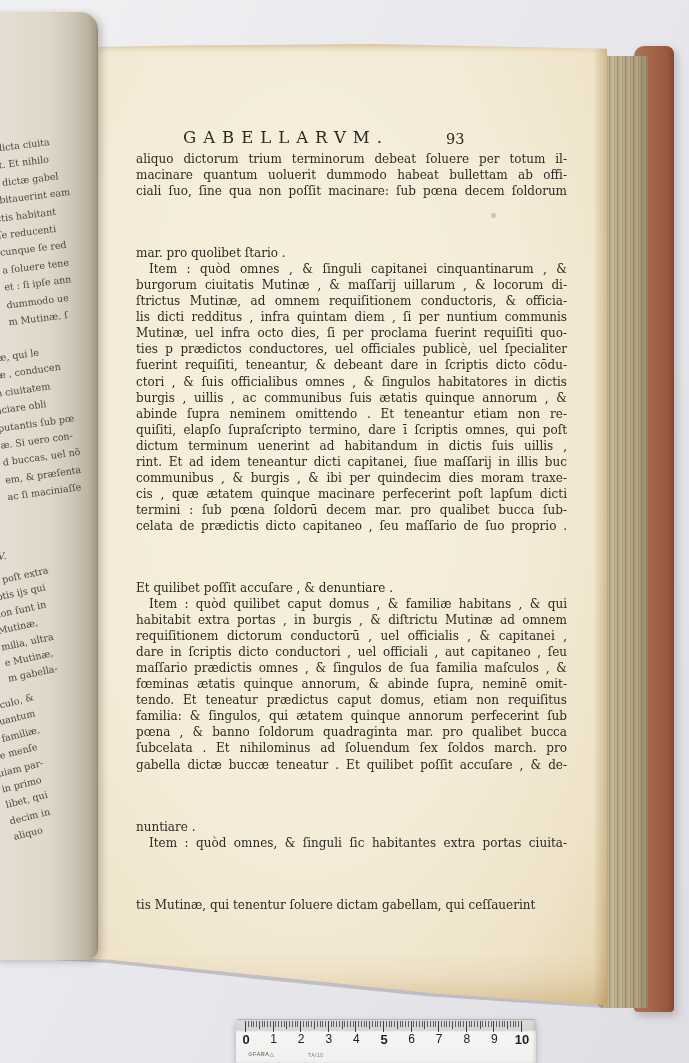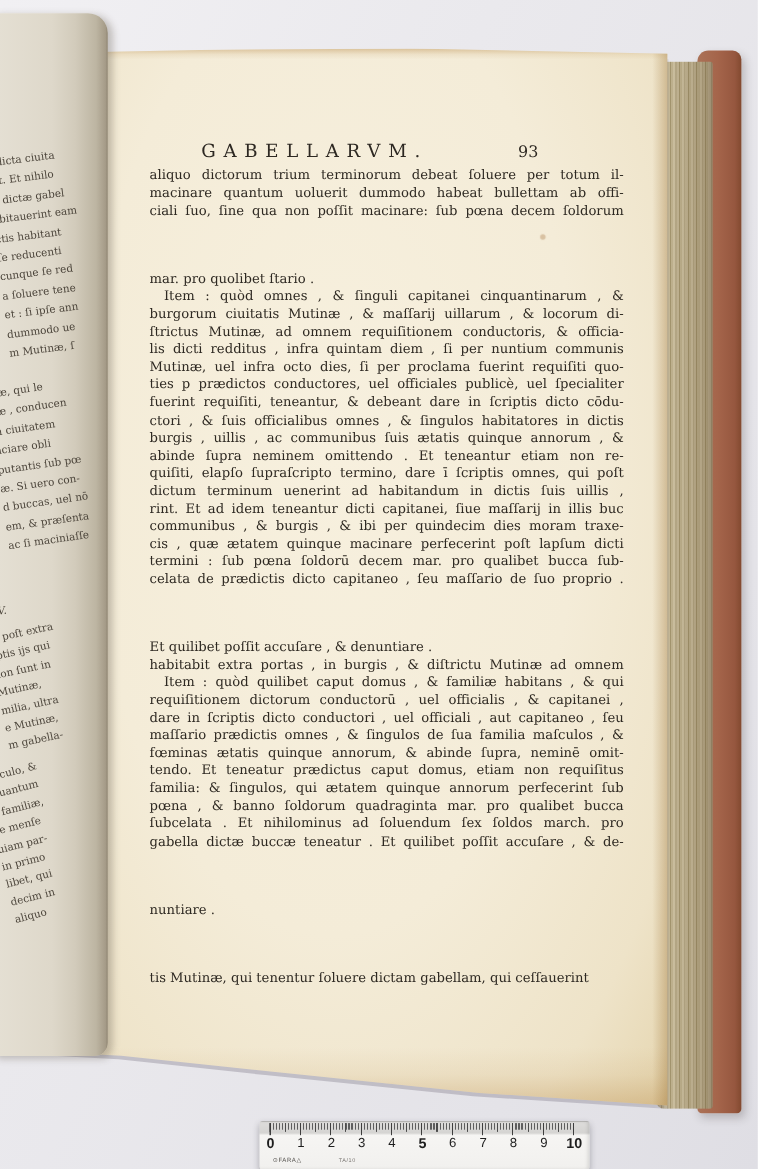--- a/index.html
+++ b/index.html
@@ -54,21 +54,21 @@
   .page .gutter {
     position:absolute; left:0; top:0; width:46px; height:100%;
     background: linear-gradient(90deg, rgba(120,95,55,0.30), rgba(120,95,55,0.10) 55%, rgba(0,0,0,0));
   }
 
   .running-head {
     position:absolute; left:128px; top:84px;
     font-size:16.5px; letter-spacing:7px; color:#2d2822; white-space:nowrap;
   }
   .folio-number {
-    position:absolute; left:416px; top:87px;
+    position:absolute; left:391px; top:87px;
     font-size:14.5px; color:#2d2822;
   }
 
   .text-block {
     position:absolute; left:42px; top:107px; width:470px;
     font-size:12px; line-height:16.05px; color:#2e2922;
   }
   .text-block .line { text-align:justify; text-align-last:justify;padding-left:39px; }
   .text-block .line.last { text-align-last:left;margin-top:46px; }
   .text-block .line.indent { text-indent:13px; }
@@ -170,32 +170,33 @@
         <div class="line">burgis , uillis , ac communibus ſuis ætatis quinque annorum , &amp;</div>
         <div class="line">abinde ſupra neminem omittendo .  Et teneantur etiam non re-</div>
         <div class="line">quiſiti, elapſo ſupraſcripto termino, dare ī ſcriptis omnes, qui poſt</div>
         <div class="line">dictum terminum uenerint ad habitandum in dictis ſuis uillis ,</div>
         <div class="line">rint. Et ad idem teneantur dicti capitanei, ſiue maſſarij in illis buc</div>
         <div class="line">communibus , &amp; burgis , &amp; ibi per quindecim dies moram traxe-</div>
         <div class="line">cis , quæ ætatem quinque macinare perfecerint poſt lapſum dicti</div>
         <div class="line">termini : ſub pœna ſoldorū decem mar.  pro qualibet bucca ſub-</div>
         <div class="line">celata de prædictis dicto capitaneo , ſeu maſſario de ſuo proprio .</div>
         <div class="line last">Et quilibet poſſit accuſare , &amp; denuntiare .</div>
+        <div class="line indent">Item : quòd quilibet caput domus , &amp; familiæ habitans , &amp; qui</div>
         <div class="line">habitabit extra portas , in burgis , &amp; diſtrictu Mutinæ ad omnem</div>
-        <div class="line indent">Item : quòd quilibet caput domus , &amp; familiæ habitans , &amp; qui</div>
         <div class="line">requiſitionem dictorum conductorū , uel officialis , &amp; capitanei ,</div>
         <div class="line">dare in ſcriptis dicto conductori , uel officiali , aut capitaneo , ſeu</div>
         <div class="line">maſſario prædictis omnes , &amp; ſingulos de ſua familia maſculos , &amp;</div>
         <div class="line">fœminas ætatis quinque annorum, &amp; abinde ſupra, neminē omit-</div>
         <div class="line">tendo.  Et teneatur prædictus caput domus, etiam non requiſitus</div>
         <div class="line">familia: &amp; ſingulos, qui ætatem quinque annorum perfecerint ſub</div>
         <div class="line">pœna , &amp; banno ſoldorum quadraginta mar. pro qualibet bucca</div>
         <div class="line">ſubcelata .  Et nihilominus ad ſoluendum ſex ſoldos march. pro</div>
         <div class="line">gabella dictæ buccæ teneatur .  Et quilibet poſſit accuſare , &amp; de-</div>
         <div class="line last">nuntiare .</div>
+        <div class="line indent">Item : quòd omnes, &amp; ſinguli ſic habitantes extra portas ciuita-</div>
         <div class="line last">tis Mutinæ, qui tenentur ſoluere dictam gabellam, qui ceſſauerint</div>
       </div>
 
     <div class="specks"></div>
   </div>
 
   <div class="left-strip">
     <div class="frag-group fg-a">
         <div>a dicta ciuita</div>
         <div>eſt.  Et nihilo</div>

